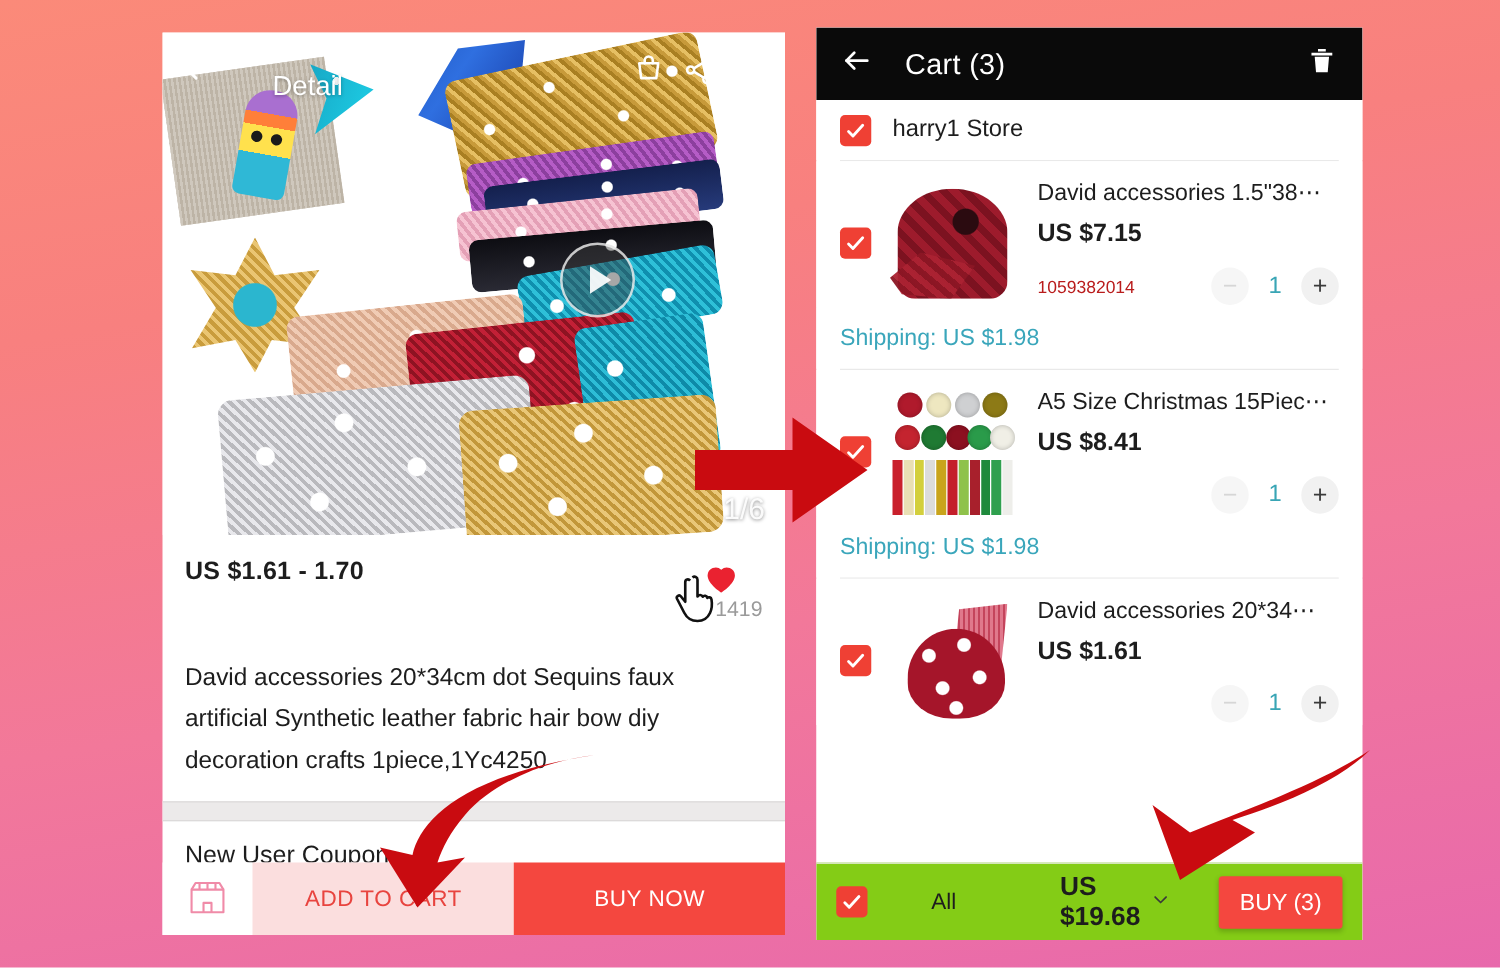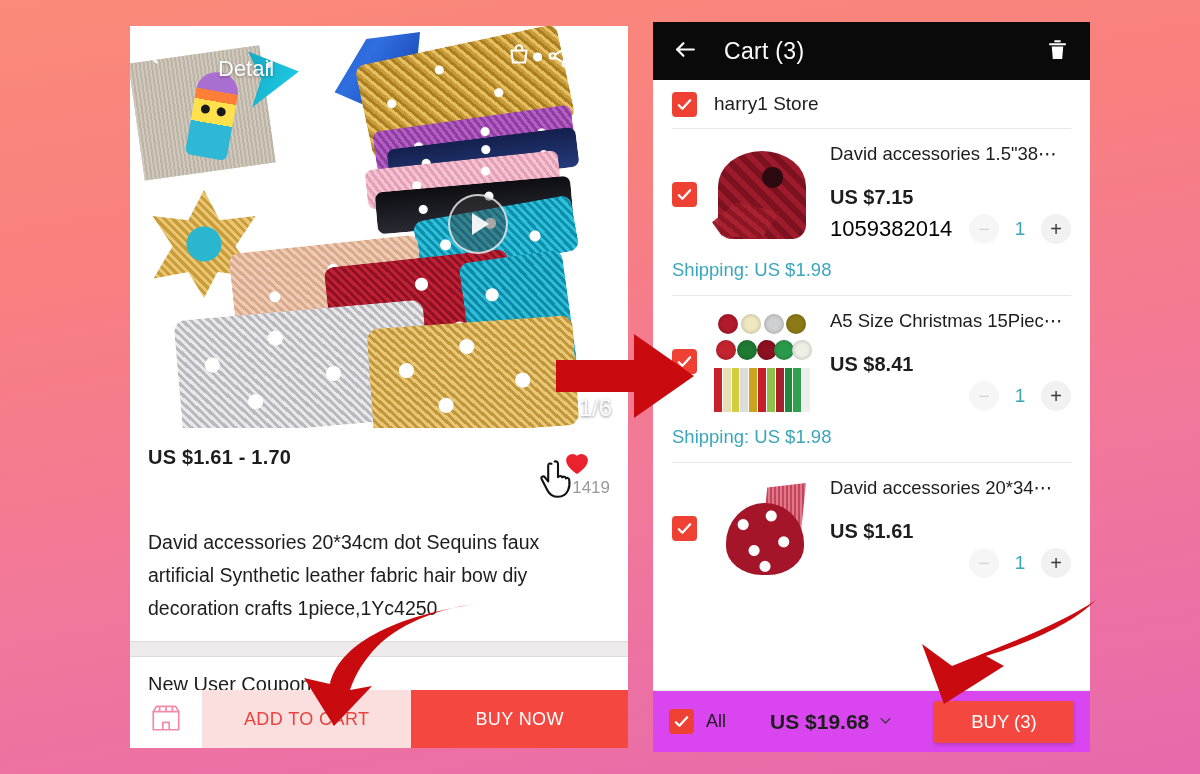--- a/index.html
+++ b/index.html
@@ -276,41 +276,42 @@
   .ci-check { display: flex; align-items: center; padding-right: 13px; }
   .thumb {
     width: 103px; height: 103px; flex: none; background: #fff;
     position: relative; overflow: hidden;
   }
   .ci-body { flex: 1; padding-left: 17px; min-width: 0; display: flex; flex-direction: column; }
   .ci-title {
     font-size: 18.5px; color: #1d1d1d; white-space: nowrap;
     overflow: hidden; text-overflow: ellipsis;
   }
-  .ci-price { font-size: 20px; font-weight: 700; color: #1d1d1d; margin-top: 21px; }
+  .ci-price { font-size: 20px; font-weight: 700; color: #1d1d1d; margin-top: 11px; }
   .ci-qty-row {
     margin-top: auto; display: flex; align-items: center; gap: 14px;
     padding-bottom: 2px;
   }
-  .sku { font-size: 22px; color: #000000; margin-right: auto; }
+  .sku { font-size: 14px; color: #b91c1c; margin-right: auto; }
   .step {
     width: 30px; height: 30px; border-radius: 50%; background: #f1f1f1;
     display: flex; align-items: center; justify-content: center;
     font-size: 20px; color: #3a3a3a; line-height: 1;
   }
   .step.minus { color: #d6d6d6; background: #f6f6f6; }
   .qty { font-size: 19px; color: #39a5b5; min-width: 14px; text-align: center; }
   .shipping {
     padding: 13px 19px 14px 19px; font-size: 18.5px; color: #3aa6bb; background: #fff;
   }
 
   .cart-bottom {
     position: absolute; left: 0; bottom: 0; width: 100%; height: 62px;
-    background: #d946ef; display: flex; align-items: center; padding: 0 16px;
+    background: #84cc16; display: flex; align-items: center; padding: 0 16px;
     border-top: 1px solid #eee;
+    gap: 39px;
   }
   .all-label { font-size: 18px; color: #1d1d1d; margin-left: 12px; }
   .total {
     margin-left: 44px; font-size: 21px; font-weight: 700; color: #1d1d1d;
     display: flex; align-items: center; gap: 9px;
   }
   .chev { font-size: 15px; font-weight: 400; color: #3a3a3a; }
   .buy-btn {
     margin-left: auto; width: 140px; height: 42px; background: #f4473f;
     color: #fff; border-radius: 3px; display: flex; align-items: center;

